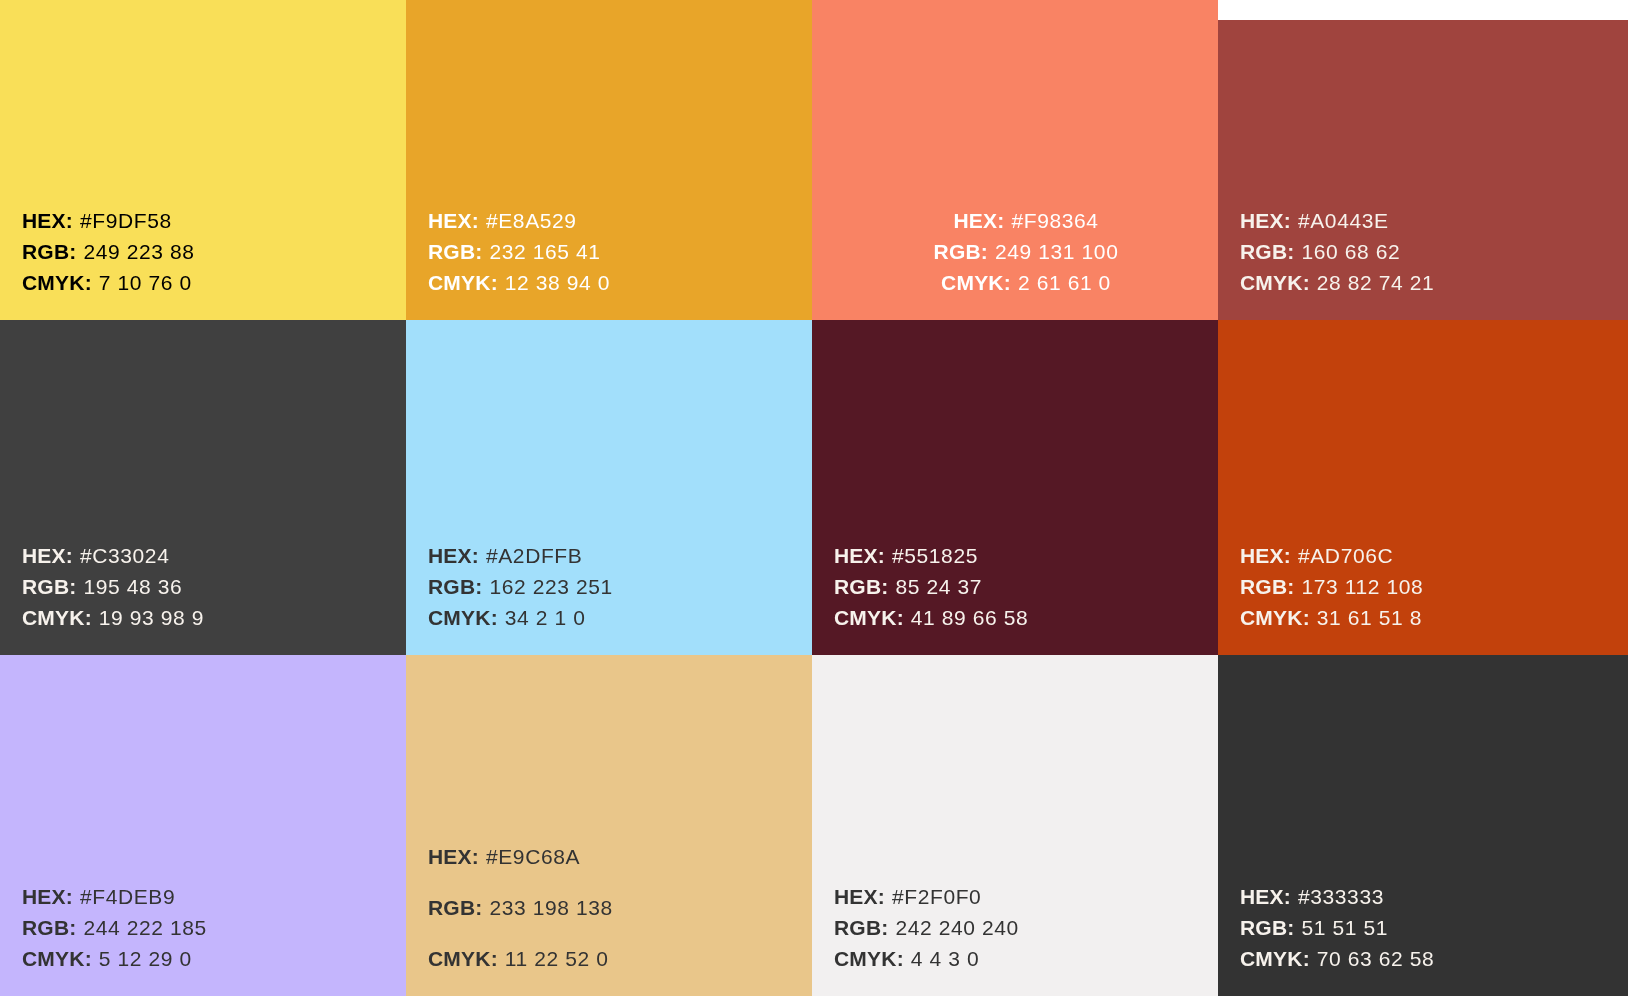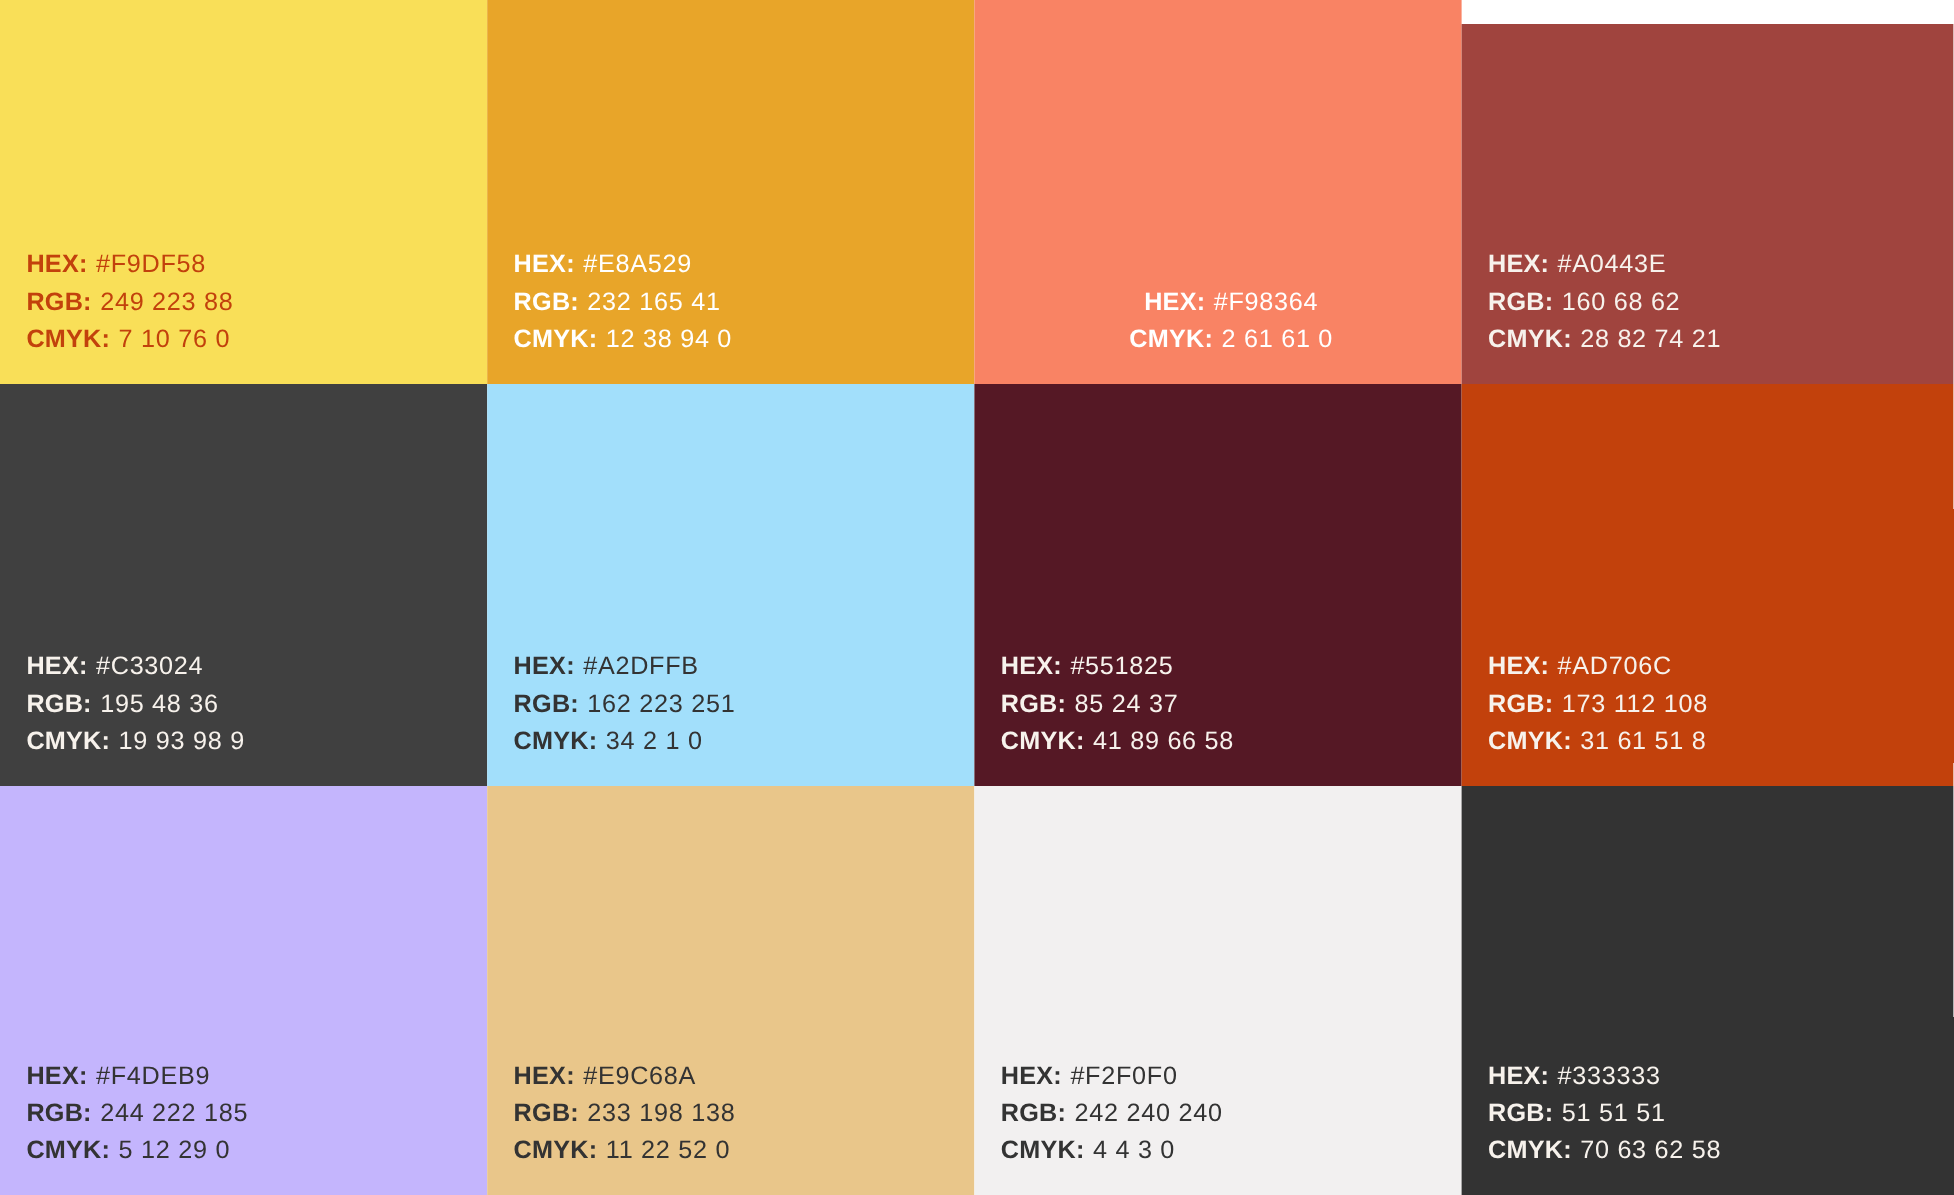--- a/index.html
+++ b/index.html
@@ -45,32 +45,33 @@
   }
   .val-sep {
     display: inline-block;
     width: 7px;
   }
 </style>
 </head>
 <body>
 
 <div id="palette-grid">
-    <div class="swatch" style="background: rgb(249, 223, 88); color: #c2410c;">
+    <div class="swatch" style="background: rgb(249, 223, 88); color: #000000;">
       <div class="info-line"><span class="info-key">HEX:</span><span class="val-sep"></span><span class="info-val">#F9DF58</span></div>
       <div class="info-line"><span class="info-key">RGB:</span><span class="val-sep"></span><span class="info-val">249  223  88</span></div>
       <div class="info-line"><span class="info-key">CMYK:</span><span class="val-sep"></span><span class="info-val">7  10  76  0</span></div>
     </div>
     <div class="swatch" style="background: rgb(232, 165, 41); color: rgb(255, 255, 255);">
       <div class="info-line"><span class="info-key">HEX:</span><span class="val-sep"></span><span class="info-val">#E8A529</span></div>
       <div class="info-line"><span class="info-key">RGB:</span><span class="val-sep"></span><span class="info-val">232  165  41</span></div>
       <div class="info-line"><span class="info-key">CMYK:</span><span class="val-sep"></span><span class="info-val">12  38  94  0</span></div>
     </div>
     <div class="swatch" style="background: rgb(249, 131, 100); color: rgb(255, 255, 255); align-items: center;">
       <div class="info-line"><span class="info-key">HEX:</span><span class="val-sep"></span><span class="info-val">#F98364</span></div>
+      <div class="info-line"><span class="info-key">RGB:</span><span class="val-sep"></span><span class="info-val">249  131  100</span></div>
       <div class="info-line"><span class="info-key">CMYK:</span><span class="val-sep"></span><span class="info-val">2  61  61  0</span></div>
     </div>
     <div class="swatch" style="background: rgb(160, 68, 62); color: rgb(247, 242, 236); margin-top: 20px;">
       <div class="info-line"><span class="info-key">HEX:</span><span class="val-sep"></span><span class="info-val">#A0443E</span></div>
       <div class="info-line"><span class="info-key">RGB:</span><span class="val-sep"></span><span class="info-val">160  68  62</span></div>
       <div class="info-line"><span class="info-key">CMYK:</span><span class="val-sep"></span><span class="info-val">28  82  74  21</span></div>
     </div>
     <div class="swatch" style="background: #404040; color: rgb(247, 242, 236);">
       <div class="info-line"><span class="info-key">HEX:</span><span class="val-sep"></span><span class="info-val">#C33024</span></div>
       <div class="info-line"><span class="info-key">RGB:</span><span class="val-sep"></span><span class="info-val">195  48  36</span></div>
@@ -89,21 +90,21 @@
     <div class="swatch" style="background: #c2410c; color: rgb(247, 242, 236);">
       <div class="info-line"><span class="info-key">HEX:</span><span class="val-sep"></span><span class="info-val">#AD706C</span></div>
       <div class="info-line"><span class="info-key">RGB:</span><span class="val-sep"></span><span class="info-val">173  112  108</span></div>
       <div class="info-line"><span class="info-key">CMYK:</span><span class="val-sep"></span><span class="info-val">31  61  51  8</span></div>
     </div>
     <div class="swatch" style="background: #c4b5fd; color: rgb(51, 51, 51);">
       <div class="info-line"><span class="info-key">HEX:</span><span class="val-sep"></span><span class="info-val">#F4DEB9</span></div>
       <div class="info-line"><span class="info-key">RGB:</span><span class="val-sep"></span><span class="info-val">244  222  185</span></div>
       <div class="info-line"><span class="info-key">CMYK:</span><span class="val-sep"></span><span class="info-val">5  12  29  0</span></div>
     </div>
-    <div class="swatch" style="background: rgb(233, 198, 138); color: rgb(51, 51, 51);">
+    <div class="swatch" style="background: rgb(233, 198, 138); color: rgb(51, 51, 51); gap: 20px;">
       <div class="info-line"><span class="info-key">HEX:</span><span class="val-sep"></span><span class="info-val">#E9C68A</span></div>
       <div class="info-line"><span class="info-key">RGB:</span><span class="val-sep"></span><span class="info-val">233  198  138</span></div>
       <div class="info-line"><span class="info-key">CMYK:</span><span class="val-sep"></span><span class="info-val">11  22  52  0</span></div>
     </div>
     <div class="swatch" style="background: rgb(242, 240, 240); color: rgb(51, 51, 51);">
       <div class="info-line"><span class="info-key">HEX:</span><span class="val-sep"></span><span class="info-val">#F2F0F0</span></div>
       <div class="info-line"><span class="info-key">RGB:</span><span class="val-sep"></span><span class="info-val">242  240  240</span></div>
       <div class="info-line"><span class="info-key">CMYK:</span><span class="val-sep"></span><span class="info-val">4  4  3  0</span></div>
     </div>
     <div class="swatch" style="background: rgb(51, 51, 51); color: rgb(247, 242, 236);">

